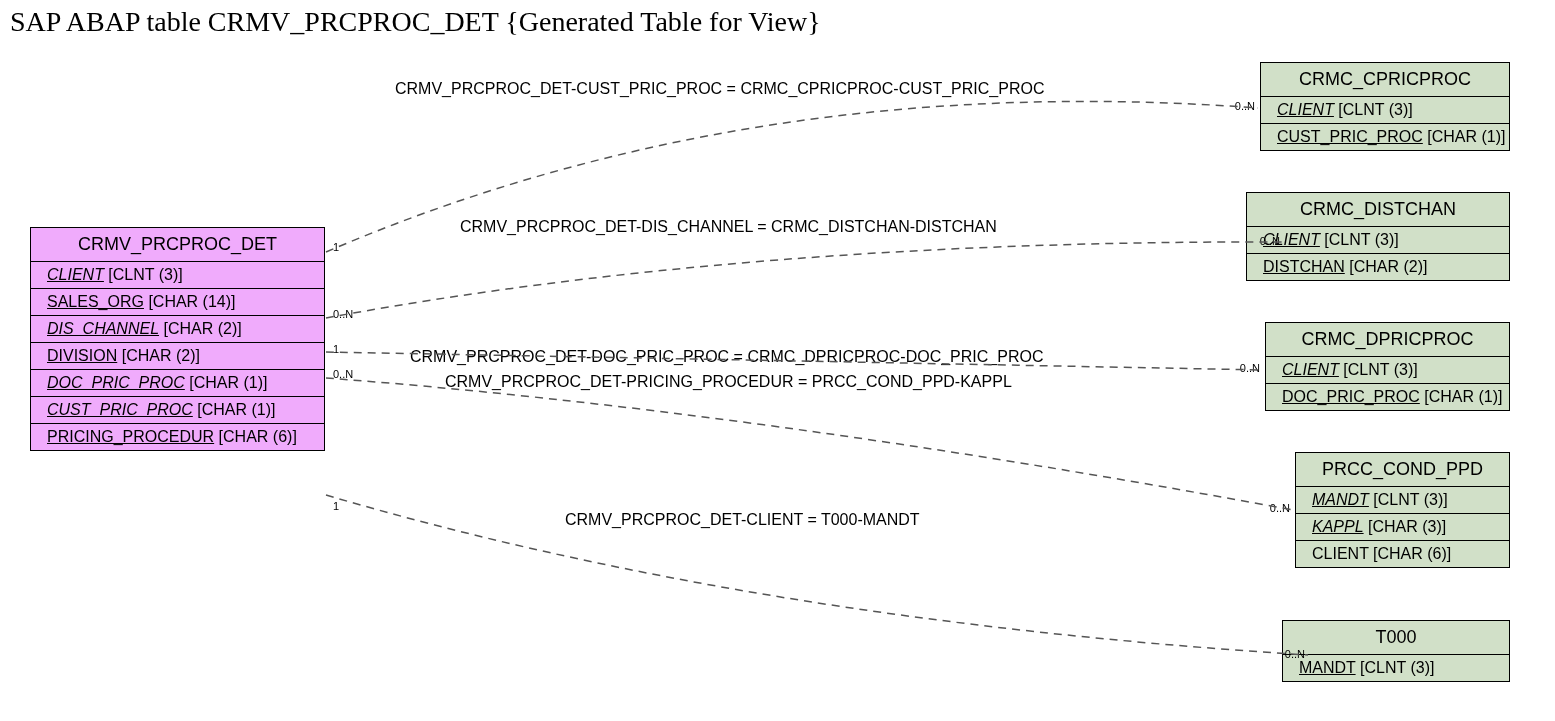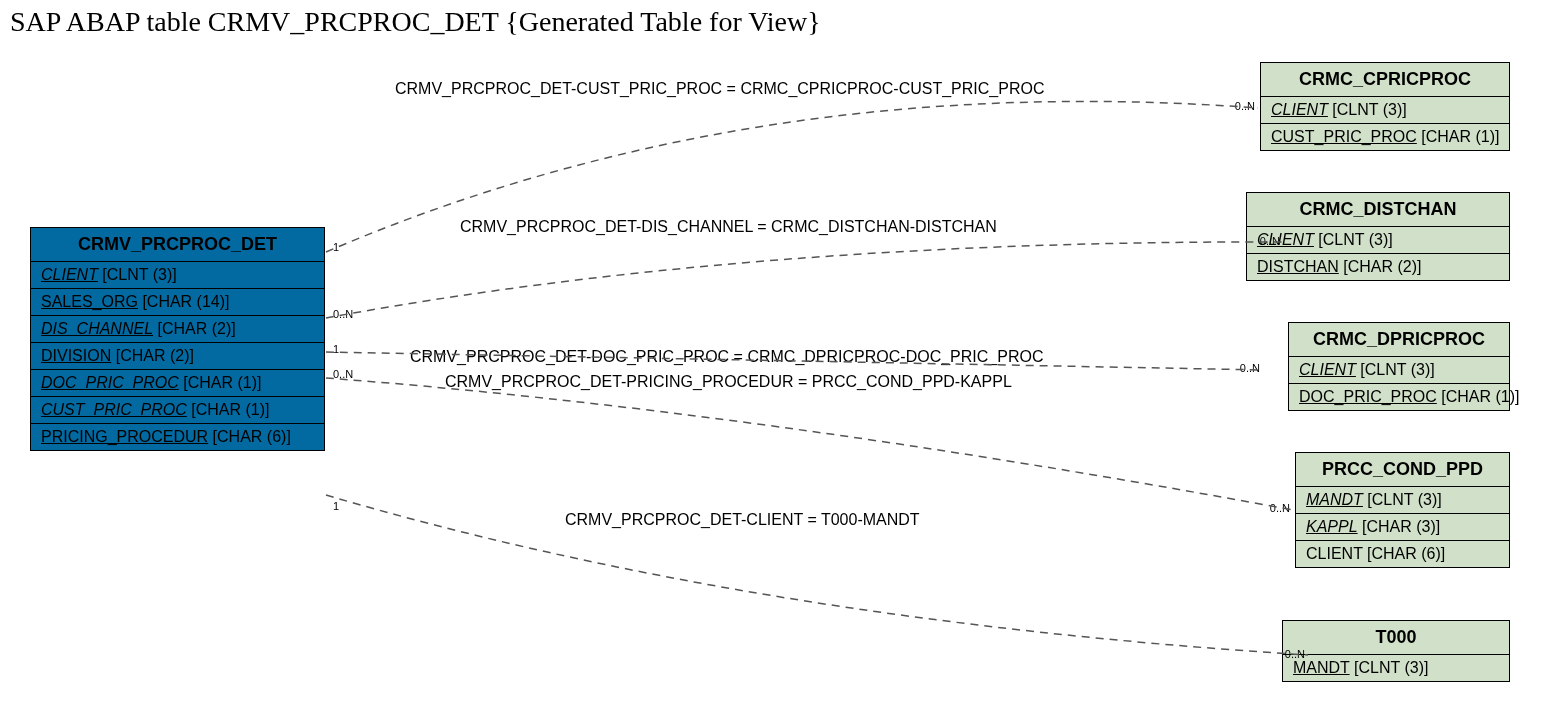--- a/index.html
+++ b/index.html
@@ -20,31 +20,31 @@
     font-family: "Times New Roman", serif;
     color: #000;
   }
   .entity {
     position: absolute;
     border: 1px solid #000;
     background: #d1e0c8;
     box-sizing: border-box;
   }
   .entity.primary {
-    background: #0369a1;
+    background: #f0abfc;
   }
   .entity .head {
-    font-weight: bold;
+    font-weight: normal;
     text-align: center;
     padding: 6px 16px;
     border-bottom: 1px solid #000;
     font-size: 18px;
   }
   .entity .row {
-    padding: 4px 10px;
+    padding: 4px 16px;
     border-bottom: 1px solid #000;
     font-size: 16px;
     white-space: nowrap;
   }
   .entity .row:last-child { border-bottom: none; }
   .entity .key { font-style: italic; text-decoration: underline; }
   .entity .fk  { text-decoration: underline; }
   .rel-label {
     position: absolute;
     font-size: 16px;
@@ -91,21 +91,21 @@
   <div class="row"><span class="key">CLIENT</span> <span>[CLNT (3)]</span></div>
   <div class="row"><span class="fk">CUST_PRIC_PROC</span> <span>[CHAR (1)]</span></div>
 </div>
 
 <div class="entity" style="right:45px; top:192px; width:264px;">
   <div class="head">CRMC_DISTCHAN</div>
   <div class="row"><span class="key">CLIENT</span> <span>[CLNT (3)]</span></div>
   <div class="row"><span class="fk">DISTCHAN</span> <span>[CHAR (2)]</span></div>
 </div>
 
-<div class="entity" style="right:45px; top:322px; width:222px;">
+<div class="entity" style="right:45px; top:322px; width:245px;">
   <div class="head">CRMC_DPRICPROC</div>
   <div class="row"><span class="key">CLIENT</span> <span>[CLNT (3)]</span></div>
   <div class="row"><span class="fk">DOC_PRIC_PROC</span> <span>[CHAR (1)]</span></div>
 </div>
 
 <div class="entity" style="right:45px; top:452px; width:215px;">
   <div class="head">PRCC_COND_PPD</div>
   <div class="row"><span class="key">MANDT</span> <span>[CLNT (3)]</span></div>
   <div class="row"><span class="key">KAPPL</span> <span>[CHAR (3)]</span></div>
   <div class="row"><span>CLIENT</span> <span>[CHAR (6)]</span></div>

